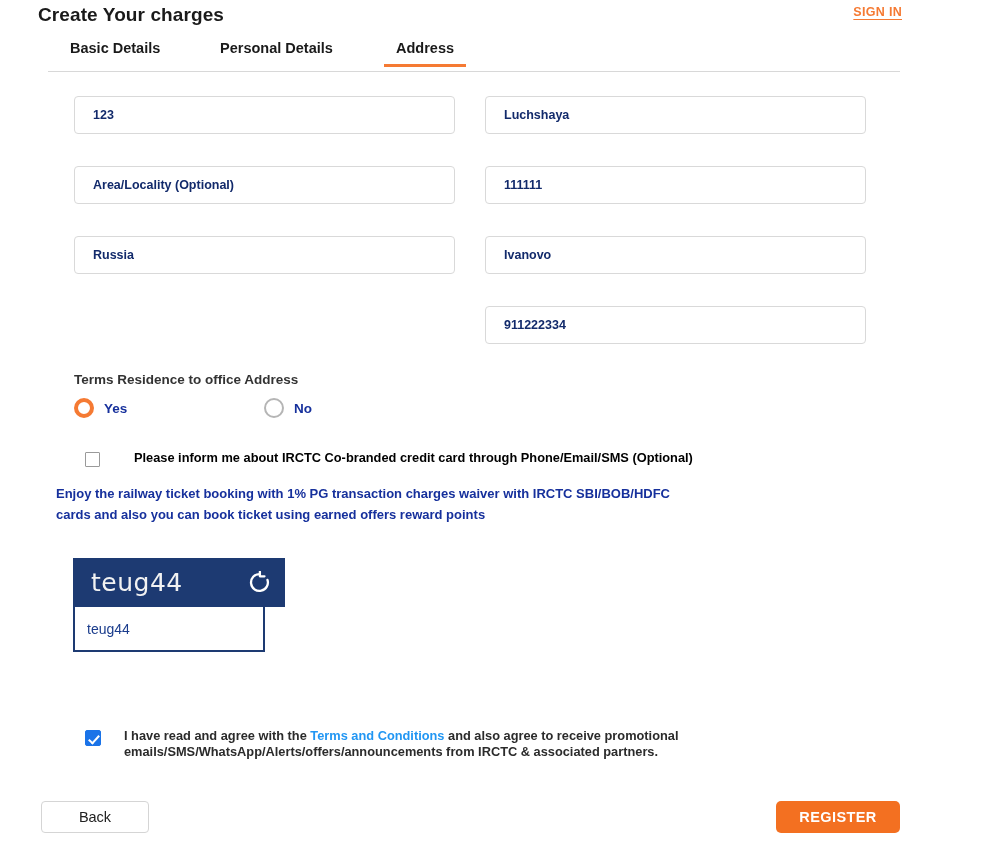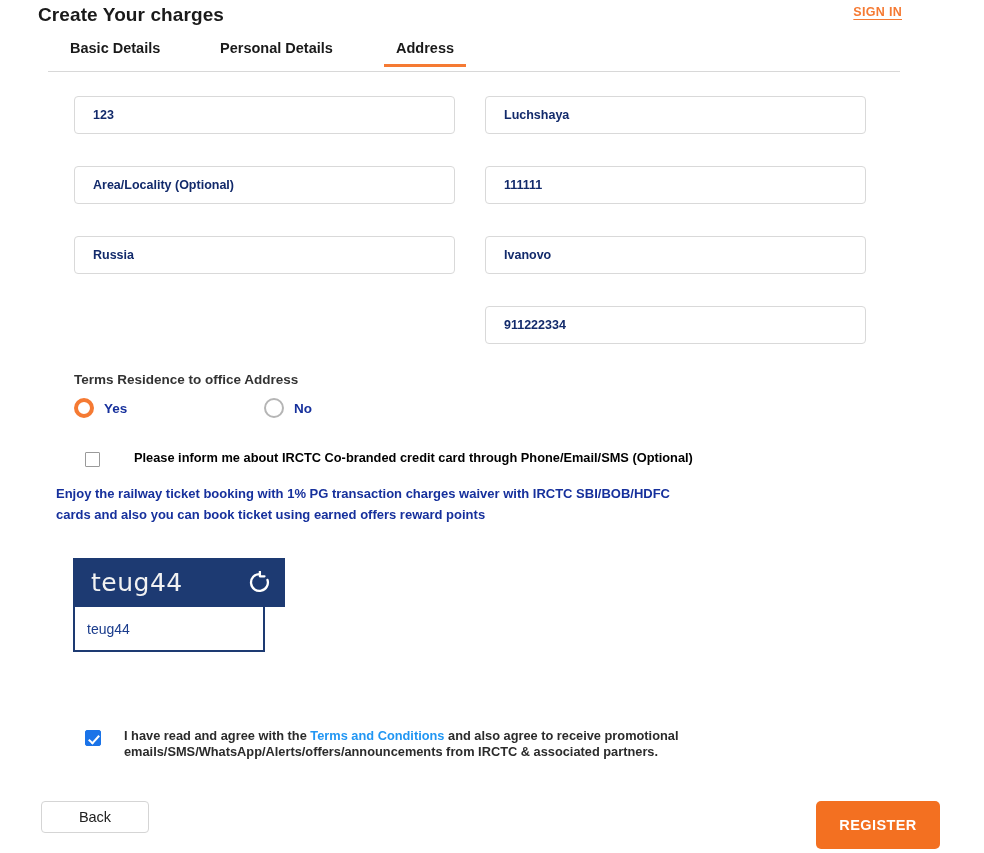--- a/index.html
+++ b/index.html
@@ -310,24 +310,24 @@
     background: #ffffff;
     border: 1px solid #d5d5d5;
     border-radius: 4px;
     font-family: "Liberation Sans", sans-serif;
     font-size: 14.5px;
     color: #222222;
     cursor: pointer;
   }
   .btn-register {
     position: absolute;
-    left: 816px;
+    left: 776px;
     top: 0;
     width: 124px;
-    height: 48px;
+    height: 32px;
     background: #F37021;
     border: none;
     border-radius: 5px;
     font-family: "Liberation Sans", sans-serif;
     font-size: 14.5px;
     font-weight: bold;
     color: #ffffff;
     letter-spacing: 0.4px;
     cursor: pointer;
   }

